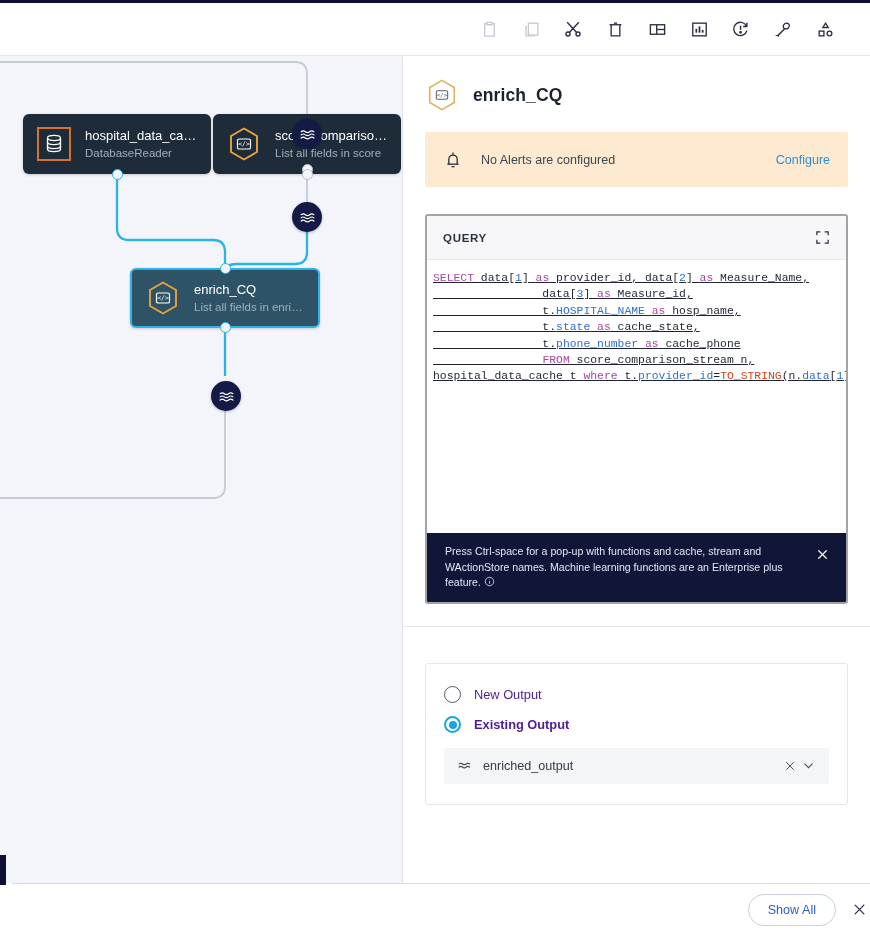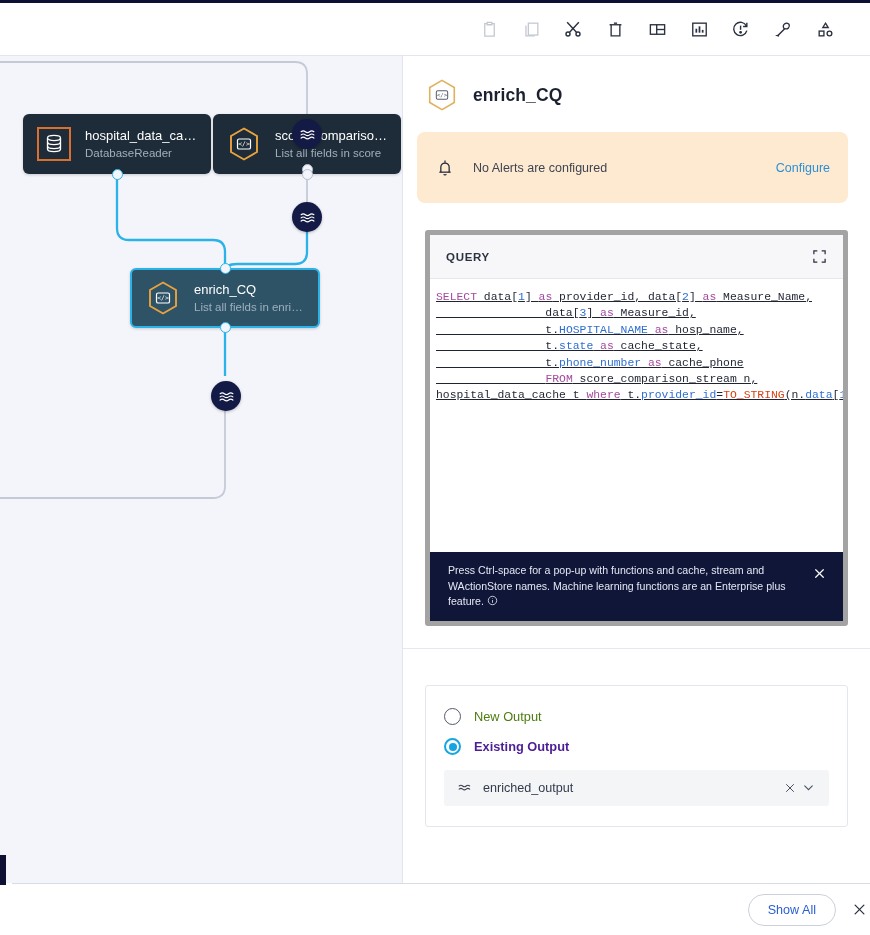--- a/index.html
+++ b/index.html
@@ -107,37 +107,37 @@
     display: flex; align-items: center;
     padding: 22px 22px 6px 22px;
   }
   .hex-icon-wrap { width: 34px; height: 34px; margin-right: 14px; flex:0 0 34px; }
   .panel-title {
     font-size: 17.5px; font-weight: bold; color: #1b2130;
     letter-spacing: .1px;
   }
 
   .alert-bar {
-    margin: 14px 22px 0 14px;
+    margin: 14px 22px 0 22px;
     background: #fdead0;
-    border-radius: 8px;
-    height: 71px;
+    border-radius: 2px;
+    height: 55px;
     display: flex; align-items: center;
     padding: 0 18px;
   }
   .alert-icon { width: 22px; flex: 0 0 22px; margin-right: 16px; display:flex; }
   .alert-text { flex: 1 1 auto; font-size: 12.5px; color: #3e4452; }
   .alert-link {
     font-size: 12.5px; color: #2b8fd8; cursor: pointer; font-weight: 500;
   }
 
   
   .query-box {
     margin: 27px 22px 0 22px;
-    border: 5px solid #a3a3a3;
+    border: 2px solid #a3a3a3;
     border-radius: 3px;
     overflow: hidden;
     background: #ffffff;
   }
   .query-head {
     height: 44px;
     background: #f7f7f9;
     border-bottom: 1px solid #e6e8ef;
     display: flex; align-items: center;
     padding: 0 14px 0 16px;
@@ -196,21 +196,21 @@
     border: 1.6px solid #55596b;
     margin-right: 13px; flex: 0 0 17px;
     display: flex; align-items: center; justify-content: center;
     background: #fff;
   }
   .radio.checked { border-color: #16a5e0; border-width: 2px; }
   .radio.checked::after {
     content: ""; width: 8px; height: 8px; border-radius: 50%;
     background: #16a5e0;
   }
-  .radio-label { font-size: 12.8px; color: #4d7c0f; }
+  .radio-label { font-size: 12.8px; color: #4c1d95; }
   .radio-label.active { color: #4c1d95; font-weight: bold; }
 
   .output-chip {
     margin-top: 8px;
     height: 36px;
     background: #f4f5f7;
     border-radius: 3px;
     display: flex; align-items: center;
     padding: 0 12px 0 14px;
   }

